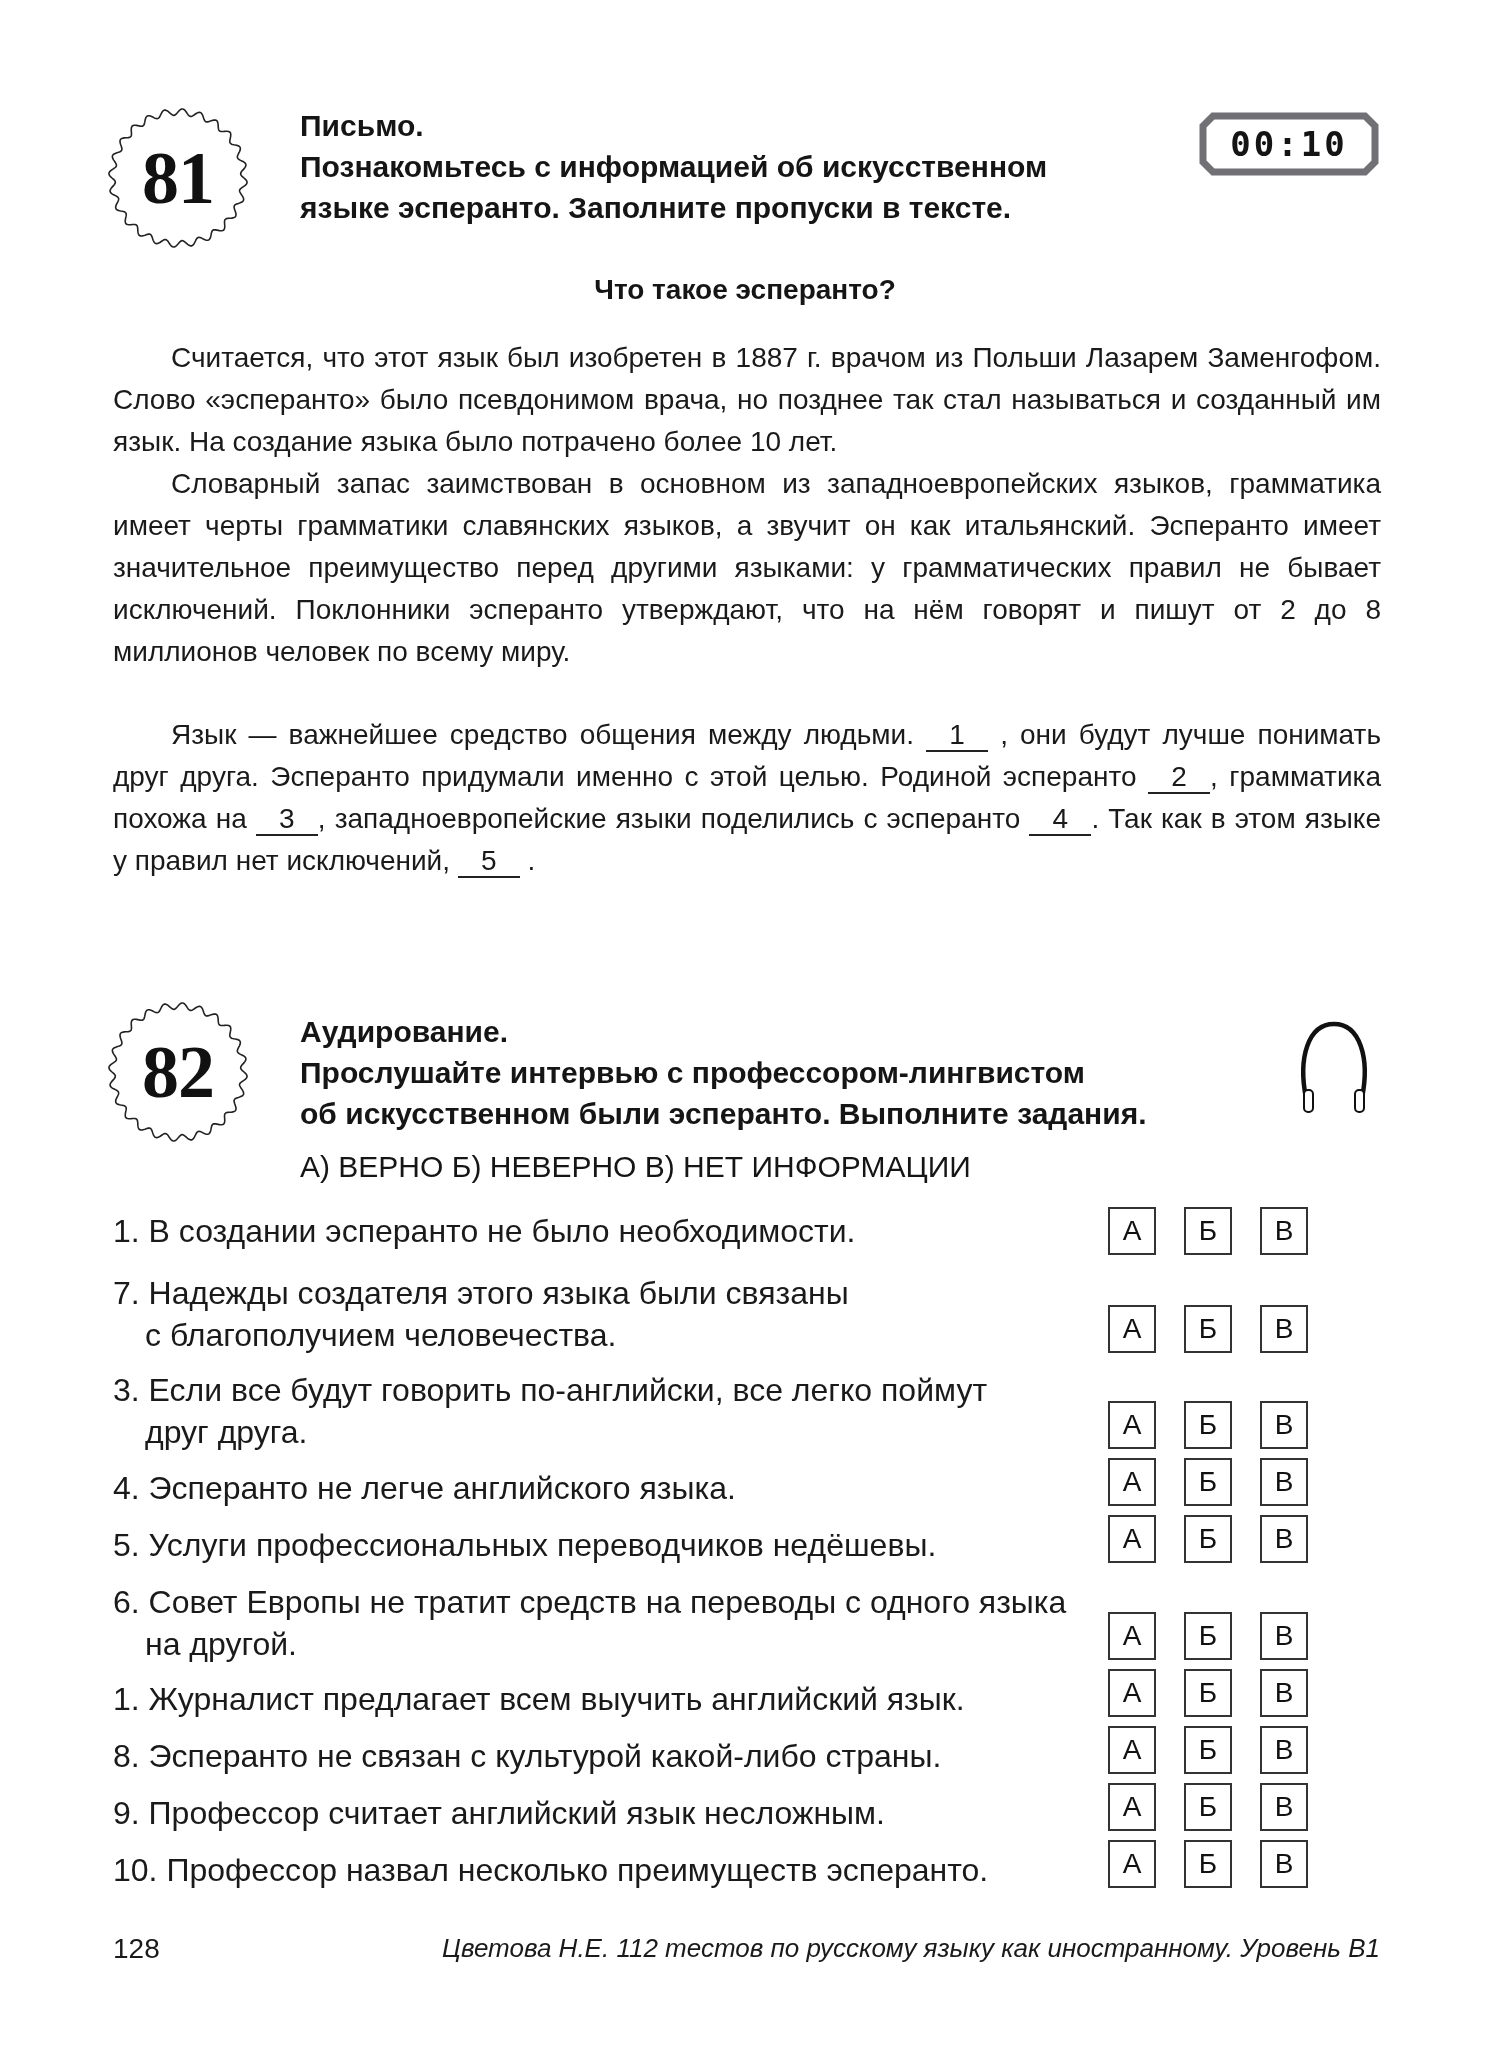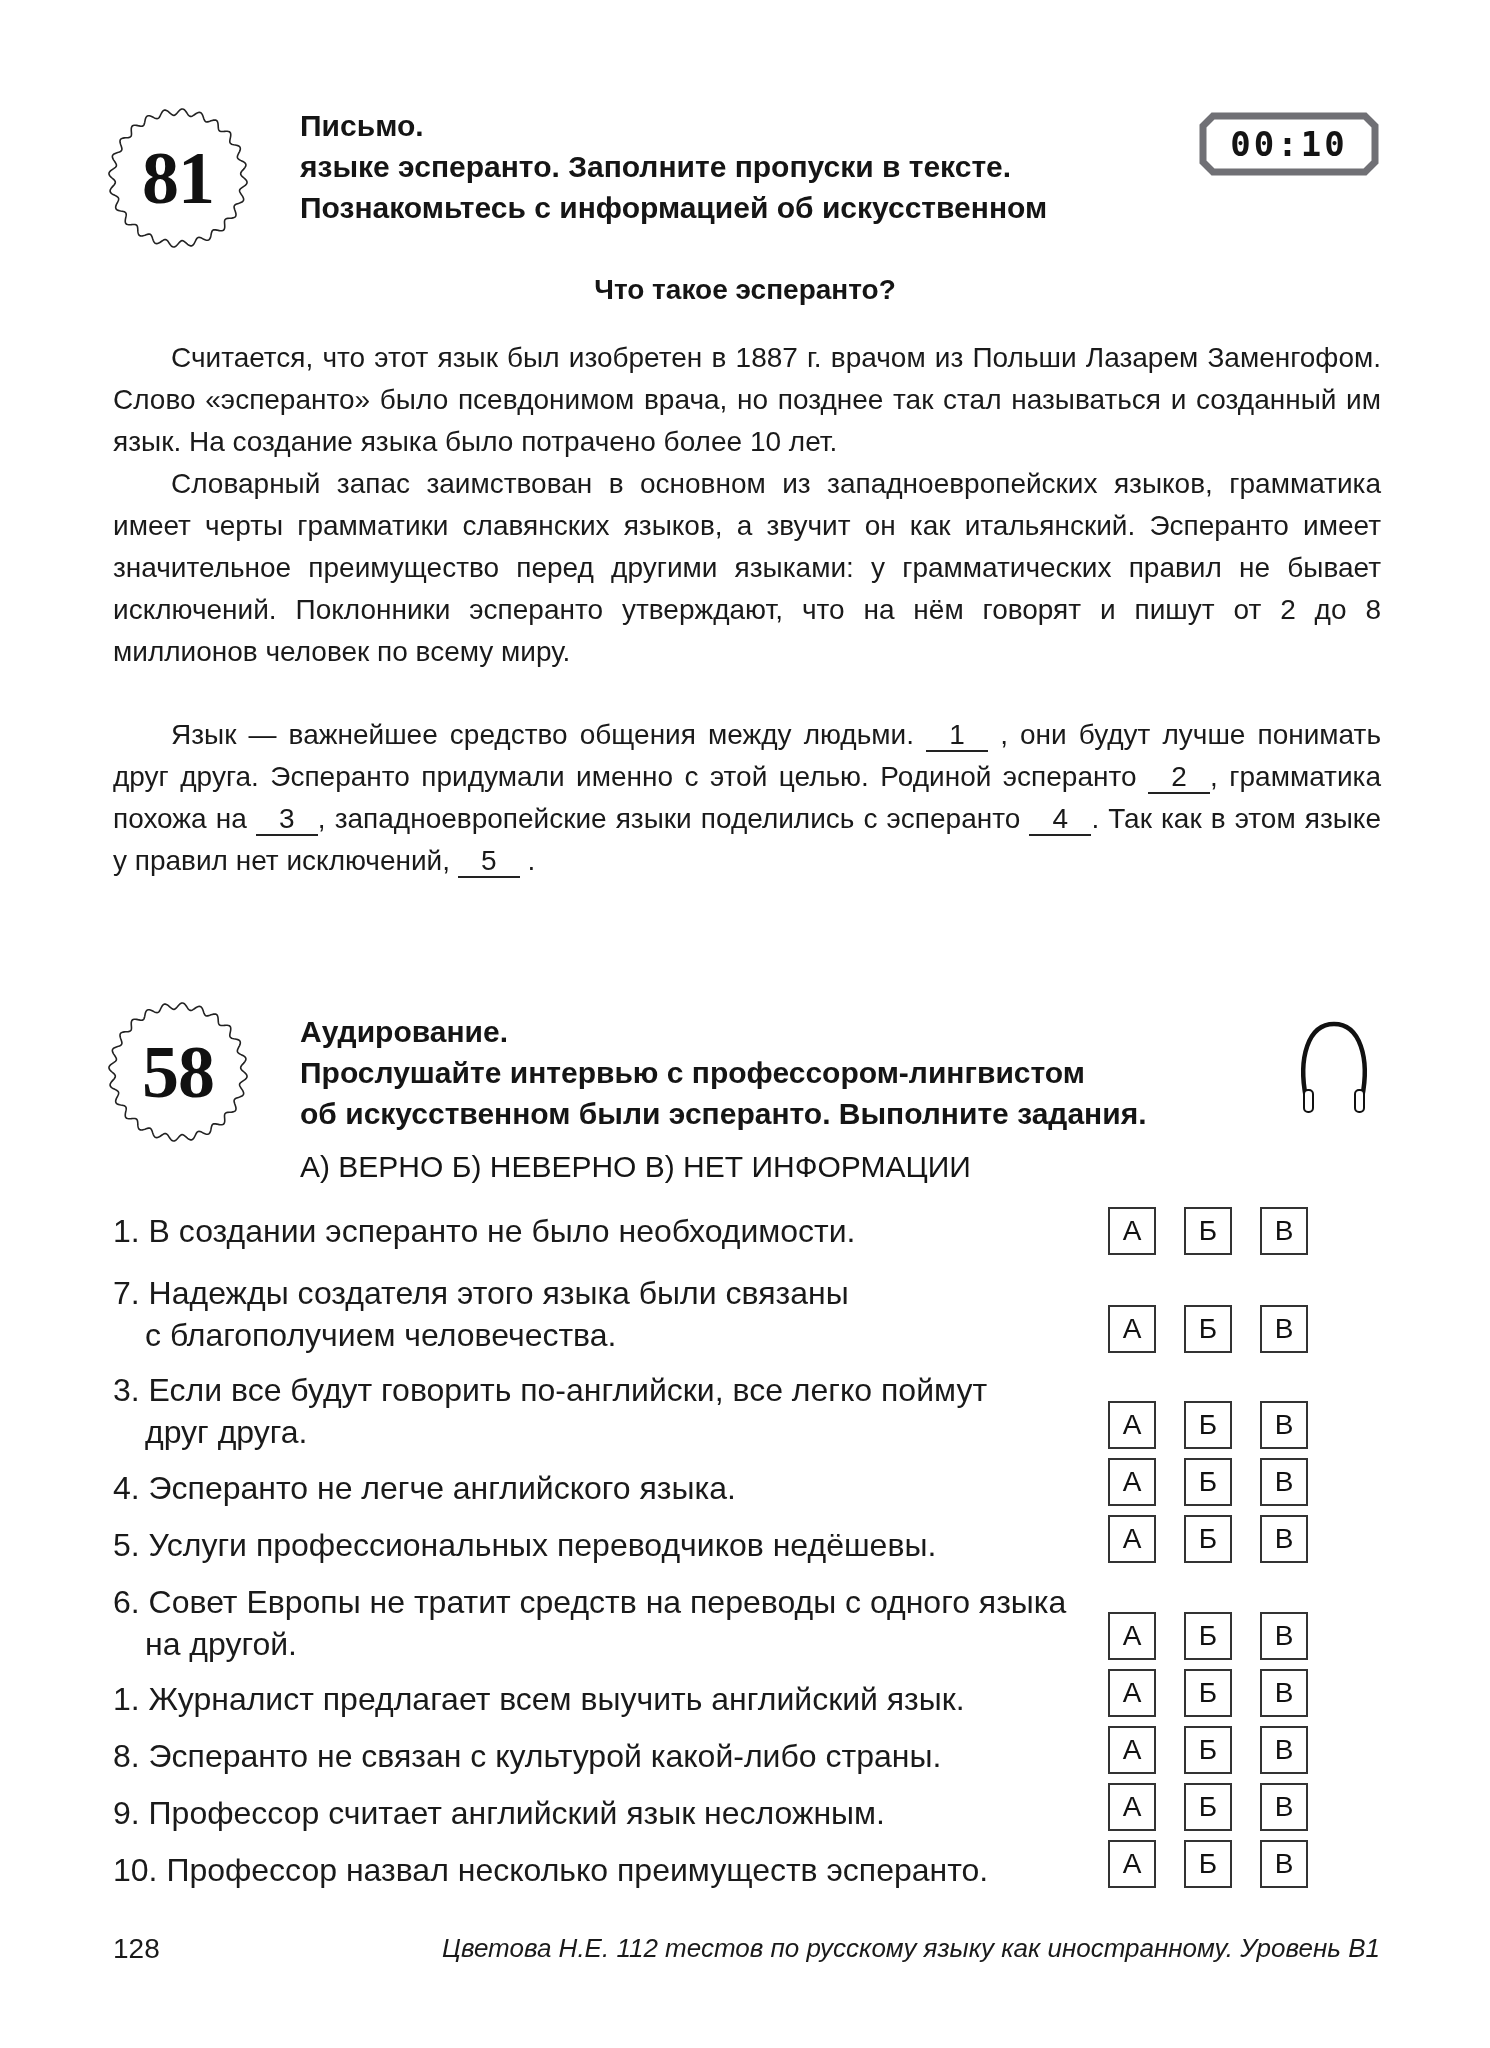--- a/index.html
+++ b/index.html
@@ -53,22 +53,22 @@
 
 <div class="badge" style="left:103px; top:103px;">
   <svg width="150" height="150" viewBox="0 0 150 150">
     <path class="wavy" fill="none" stroke="#222" stroke-width="1.6" d="M141.00 75.00 L141.98 75.88 L142.86 76.78 L143.54 77.69 L143.95 78.61 L144.05 79.53 L143.83 80.42 L143.30 81.28 L142.51 82.10 L141.52 82.87 L140.44 83.61 L139.34 84.33 L138.33 85.03 L137.50 85.74 L136.90 86.47 L136.59 87.25 L136.58 88.09 L136.85 88.99 L137.35 89.97 L138.01 91.00 L138.75 92.08 L139.47 93.18 L140.09 94.28 L140.50 95.34 L140.66 96.34 L140.53 97.24 L140.08 98.05 L139.35 98.74 L138.37 99.33 L137.22 99.82 L135.98 100.26 L134.73 100.66 L133.58 101.08 L132.59 101.55 L131.82 102.10 L131.32 102.78 L131.09 103.58 L131.12 104.53 L131.35 105.59 L131.72 106.77 L132.16 108.00 L132.57 109.25 L132.88 110.47 L133.01 111.60 L132.90 112.60 L132.54 113.45 L131.90 114.11 L131.01 114.59 L129.92 114.90 L128.68 115.08 L127.36 115.18 L126.05 115.25 L124.83 115.35 L123.75 115.55 L122.87 115.89 L122.22 116.41 L121.79 117.13 L121.56 118.04 L121.51 119.14 L121.57 120.36 L121.67 121.67 L121.74 122.98 L121.73 124.24 L121.56 125.37 L121.20 126.31 L120.63 127.03 L119.84 127.50 L118.86 127.73 L117.72 127.75 L116.47 127.61 L115.18 127.36 L113.90 127.09 L112.69 126.87 L111.60 126.78 L110.66 126.88 L109.89 127.22 L109.29 127.80 L108.84 128.63 L108.50 129.67 L108.24 130.87 L108.00 132.16 L107.73 133.45 L107.39 134.65 L106.94 135.70 L106.35 136.52 L105.61 137.06 L104.72 137.32 L103.72 137.29 L102.61 137.01 L101.44 136.55 L100.26 135.98 L99.09 135.38 L97.98 134.86 L96.95 134.49 L96.02 134.35 L95.19 134.47 L94.45 134.88 L93.80 135.56 L93.21 136.48 L92.65 137.57 L92.08 138.75 L91.49 139.93 L90.85 141.01 L90.14 141.90 L89.35 142.53 L88.50 142.87 L87.58 142.89 L86.62 142.60 L85.62 142.05 L84.61 141.30 L83.61 140.44 L82.64 139.56 L81.70 138.77 L80.80 138.15 L79.94 137.76 L79.11 137.67 L78.29 137.87 L77.49 138.36 L76.68 139.10 L75.85 140.01 L75.00 141.00 L74.12 141.98 L73.22 142.86 L72.31 143.54 L71.39 143.95 L70.47 144.05 L69.58 143.83 L68.72 143.30 L67.90 142.51 L67.13 141.52 L66.39 140.44 L65.67 139.34 L64.97 138.33 L64.26 137.50 L63.53 136.90 L62.75 136.59 L61.91 136.58 L61.01 136.85 L60.03 137.35 L59.00 138.01 L57.92 138.75 L56.82 139.47 L55.72 140.09 L54.66 140.50 L53.66 140.66 L52.76 140.53 L51.95 140.08 L51.26 139.35 L50.67 138.37 L50.18 137.22 L49.74 135.98 L49.34 134.73 L48.92 133.58 L48.45 132.59 L47.90 131.82 L47.22 131.32 L46.42 131.09 L45.47 131.12 L44.41 131.35 L43.23 131.72 L42.00 132.16 L40.75 132.57 L39.53 132.88 L38.40 133.01 L37.40 132.90 L36.55 132.54 L35.89 131.90 L35.41 131.01 L35.10 129.92 L34.92 128.68 L34.82 127.36 L34.75 126.05 L34.65 124.83 L34.45 123.75 L34.11 122.87 L33.59 122.22 L32.87 121.79 L31.96 121.56 L30.86 121.51 L29.64 121.57 L28.33 121.67 L27.02 121.74 L25.76 121.73 L24.63 121.56 L23.69 121.20 L22.97 120.63 L22.50 119.84 L22.27 118.86 L22.25 117.72 L22.39 116.47 L22.64 115.18 L22.91 113.90 L23.13 112.69 L23.22 111.60 L23.12 110.66 L22.78 109.89 L22.20 109.29 L21.37 108.84 L20.33 108.50 L19.13 108.24 L17.84 108.00 L16.55 107.73 L15.35 107.39 L14.30 106.94 L13.48 106.35 L12.94 105.61 L12.68 104.72 L12.71 103.72 L12.99 102.61 L13.45 101.44 L14.02 100.26 L14.62 99.09 L15.14 97.98 L15.51 96.95 L15.65 96.02 L15.53 95.19 L15.12 94.45 L14.44 93.80 L13.52 93.21 L12.43 92.65 L11.25 92.08 L10.07 91.49 L8.99 90.85 L8.10 90.14 L7.47 89.35 L7.13 88.50 L7.11 87.58 L7.40 86.62 L7.95 85.62 L8.70 84.61 L9.56 83.61 L10.44 82.64 L11.23 81.70 L11.85 80.80 L12.24 79.94 L12.33 79.11 L12.13 78.29 L11.64 77.49 L10.90 76.68 L9.99 75.85 L9.00 75.00 L8.02 74.12 L7.14 73.22 L6.46 72.31 L6.05 71.39 L5.95 70.47 L6.17 69.58 L6.70 68.72 L7.49 67.90 L8.48 67.13 L9.56 66.39 L10.66 65.67 L11.67 64.97 L12.50 64.26 L13.10 63.53 L13.41 62.75 L13.42 61.91 L13.15 61.01 L12.65 60.03 L11.99 59.00 L11.25 57.92 L10.53 56.82 L9.91 55.72 L9.50 54.66 L9.34 53.66 L9.47 52.76 L9.92 51.95 L10.65 51.26 L11.63 50.67 L12.78 50.18 L14.02 49.74 L15.27 49.34 L16.42 48.92 L17.41 48.45 L18.18 47.90 L18.68 47.22 L18.91 46.42 L18.88 45.47 L18.65 44.41 L18.28 43.23 L17.84 42.00 L17.43 40.75 L17.12 39.53 L16.99 38.40 L17.10 37.40 L17.46 36.55 L18.10 35.89 L18.99 35.41 L20.08 35.10 L21.32 34.92 L22.64 34.82 L23.95 34.75 L25.17 34.65 L26.25 34.45 L27.13 34.11 L27.78 33.59 L28.21 32.87 L28.44 31.96 L28.49 30.86 L28.43 29.64 L28.33 28.33 L28.26 27.02 L28.27 25.76 L28.44 24.63 L28.80 23.69 L29.37 22.97 L30.16 22.50 L31.14 22.27 L32.28 22.25 L33.53 22.39 L34.82 22.64 L36.10 22.91 L37.31 23.13 L38.40 23.22 L39.34 23.12 L40.11 22.78 L40.71 22.20 L41.16 21.37 L41.50 20.33 L41.76 19.13 L42.00 17.84 L42.27 16.55 L42.61 15.35 L43.06 14.30 L43.65 13.48 L44.39 12.94 L45.28 12.68 L46.28 12.71 L47.39 12.99 L48.56 13.45 L49.74 14.02 L50.91 14.62 L52.02 15.14 L53.05 15.51 L53.98 15.65 L54.81 15.53 L55.55 15.12 L56.20 14.44 L56.79 13.52 L57.35 12.43 L57.92 11.25 L58.51 10.07 L59.15 8.99 L59.86 8.10 L60.65 7.47 L61.50 7.13 L62.42 7.11 L63.38 7.40 L64.38 7.95 L65.39 8.70 L66.39 9.56 L67.36 10.44 L68.30 11.23 L69.20 11.85 L70.06 12.24 L70.89 12.33 L71.71 12.13 L72.51 11.64 L73.32 10.90 L74.15 9.99 L75.00 9.00 L75.88 8.02 L76.78 7.14 L77.69 6.46 L78.61 6.05 L79.53 5.95 L80.42 6.17 L81.28 6.70 L82.10 7.49 L82.87 8.48 L83.61 9.56 L84.33 10.66 L85.03 11.67 L85.74 12.50 L86.47 13.10 L87.25 13.41 L88.09 13.42 L88.99 13.15 L89.97 12.65 L91.00 11.99 L92.08 11.25 L93.18 10.53 L94.28 9.91 L95.34 9.50 L96.34 9.34 L97.24 9.47 L98.05 9.92 L98.74 10.65 L99.33 11.63 L99.82 12.78 L100.26 14.02 L100.66 15.27 L101.08 16.42 L101.55 17.41 L102.10 18.18 L102.78 18.68 L103.58 18.91 L104.53 18.88 L105.59 18.65 L106.77 18.28 L108.00 17.84 L109.25 17.43 L110.47 17.12 L111.60 16.99 L112.60 17.10 L113.45 17.46 L114.11 18.10 L114.59 18.99 L114.90 20.08 L115.08 21.32 L115.18 22.64 L115.25 23.95 L115.35 25.17 L115.55 26.25 L115.89 27.13 L116.41 27.78 L117.13 28.21 L118.04 28.44 L119.14 28.49 L120.36 28.43 L121.67 28.33 L122.98 28.26 L124.24 28.27 L125.37 28.44 L126.31 28.80 L127.03 29.37 L127.50 30.16 L127.73 31.14 L127.75 32.28 L127.61 33.53 L127.36 34.82 L127.09 36.10 L126.87 37.31 L126.78 38.40 L126.88 39.34 L127.22 40.11 L127.80 40.71 L128.63 41.16 L129.67 41.50 L130.87 41.76 L132.16 42.00 L133.45 42.27 L134.65 42.61 L135.70 43.06 L136.52 43.65 L137.06 44.39 L137.32 45.28 L137.29 46.28 L137.01 47.39 L136.55 48.56 L135.98 49.74 L135.38 50.91 L134.86 52.02 L134.49 53.05 L134.35 53.98 L134.47 54.81 L134.88 55.55 L135.56 56.20 L136.48 56.79 L137.57 57.35 L138.75 57.92 L139.93 58.51 L141.01 59.15 L141.90 59.86 L142.53 60.65 L142.87 61.50 L142.89 62.42 L142.60 63.38 L142.05 64.38 L141.30 65.39 L140.44 66.39 L139.56 67.36 L138.77 68.30 L138.15 69.20 L137.76 70.06 L137.67 70.89 L137.87 71.71 L138.36 72.51 L139.10 73.32 L140.01 74.15 L141.00 75.00 Z"></path>
   </svg>
   <div class="num">81</div>
 </div>
 
 <div class="task-head" style="top:105px;">
   <div>Письмо.</div>
+  <div>Познакомьтесь с информацией об искусственном</div>
   <div>языке эсперанто. Заполните пропуски в тексте.</div>
-  <div>Познакомьтесь с информацией об искусственном</div>
 </div>
 
 <div class="timer">
   <svg width="180" height="64" viewBox="0 0 180 64">
     <path d="M14 4 H166 L176 14 V50 L166 60 H14 L4 50 V14 Z" fill="#fff" stroke="#707075" stroke-width="7"></path>
   </svg>
   <div class="val">00:10</div>
 </div>
 
 <div class="text-title">Что такое эсперанто?</div>
@@ -77,21 +77,21 @@
 <div class="para" style="top:463px;">Словарный запас заимствован в основном из западноевропейских языков, грамматика имеет черты  грамматики славянских языков, а звучит он как итальянский. Эсперанто имеет значительное преимущество перед другими языками: у грамматических правил не бывает исключений. Поклонники эсперанто утверждают, что на нём говорят и пишут от 2 до 8 миллионов человек по всему миру.</div>
 
 <div class="para" style="top:714px;">
   <span>Язык — важнейшее средство общения между людьми. </span><span class="gap">1</span><span> , они будут лучше понимать друг друга. Эсперанто придумали именно с этой целью. Родиной эсперанто </span><span class="gap">2</span><span>, грамматика похожа на </span><span class="gap">3</span><span>, западноевропейские языки поделились с эсперанто </span><span class="gap">4</span><span>. Так как в этом языке у правил нет исключений, </span><span class="gap">5</span><span> .</span>
 </div>
 
 <div class="badge" style="left:103px; top:997px;">
   <svg width="150" height="150" viewBox="0 0 150 150">
     <path class="wavy" fill="none" stroke="#222" stroke-width="1.6" d="M141.00 75.00 L141.98 75.88 L142.86 76.78 L143.54 77.69 L143.95 78.61 L144.05 79.53 L143.83 80.42 L143.30 81.28 L142.51 82.10 L141.52 82.87 L140.44 83.61 L139.34 84.33 L138.33 85.03 L137.50 85.74 L136.90 86.47 L136.59 87.25 L136.58 88.09 L136.85 88.99 L137.35 89.97 L138.01 91.00 L138.75 92.08 L139.47 93.18 L140.09 94.28 L140.50 95.34 L140.66 96.34 L140.53 97.24 L140.08 98.05 L139.35 98.74 L138.37 99.33 L137.22 99.82 L135.98 100.26 L134.73 100.66 L133.58 101.08 L132.59 101.55 L131.82 102.10 L131.32 102.78 L131.09 103.58 L131.12 104.53 L131.35 105.59 L131.72 106.77 L132.16 108.00 L132.57 109.25 L132.88 110.47 L133.01 111.60 L132.90 112.60 L132.54 113.45 L131.90 114.11 L131.01 114.59 L129.92 114.90 L128.68 115.08 L127.36 115.18 L126.05 115.25 L124.83 115.35 L123.75 115.55 L122.87 115.89 L122.22 116.41 L121.79 117.13 L121.56 118.04 L121.51 119.14 L121.57 120.36 L121.67 121.67 L121.74 122.98 L121.73 124.24 L121.56 125.37 L121.20 126.31 L120.63 127.03 L119.84 127.50 L118.86 127.73 L117.72 127.75 L116.47 127.61 L115.18 127.36 L113.90 127.09 L112.69 126.87 L111.60 126.78 L110.66 126.88 L109.89 127.22 L109.29 127.80 L108.84 128.63 L108.50 129.67 L108.24 130.87 L108.00 132.16 L107.73 133.45 L107.39 134.65 L106.94 135.70 L106.35 136.52 L105.61 137.06 L104.72 137.32 L103.72 137.29 L102.61 137.01 L101.44 136.55 L100.26 135.98 L99.09 135.38 L97.98 134.86 L96.95 134.49 L96.02 134.35 L95.19 134.47 L94.45 134.88 L93.80 135.56 L93.21 136.48 L92.65 137.57 L92.08 138.75 L91.49 139.93 L90.85 141.01 L90.14 141.90 L89.35 142.53 L88.50 142.87 L87.58 142.89 L86.62 142.60 L85.62 142.05 L84.61 141.30 L83.61 140.44 L82.64 139.56 L81.70 138.77 L80.80 138.15 L79.94 137.76 L79.11 137.67 L78.29 137.87 L77.49 138.36 L76.68 139.10 L75.85 140.01 L75.00 141.00 L74.12 141.98 L73.22 142.86 L72.31 143.54 L71.39 143.95 L70.47 144.05 L69.58 143.83 L68.72 143.30 L67.90 142.51 L67.13 141.52 L66.39 140.44 L65.67 139.34 L64.97 138.33 L64.26 137.50 L63.53 136.90 L62.75 136.59 L61.91 136.58 L61.01 136.85 L60.03 137.35 L59.00 138.01 L57.92 138.75 L56.82 139.47 L55.72 140.09 L54.66 140.50 L53.66 140.66 L52.76 140.53 L51.95 140.08 L51.26 139.35 L50.67 138.37 L50.18 137.22 L49.74 135.98 L49.34 134.73 L48.92 133.58 L48.45 132.59 L47.90 131.82 L47.22 131.32 L46.42 131.09 L45.47 131.12 L44.41 131.35 L43.23 131.72 L42.00 132.16 L40.75 132.57 L39.53 132.88 L38.40 133.01 L37.40 132.90 L36.55 132.54 L35.89 131.90 L35.41 131.01 L35.10 129.92 L34.92 128.68 L34.82 127.36 L34.75 126.05 L34.65 124.83 L34.45 123.75 L34.11 122.87 L33.59 122.22 L32.87 121.79 L31.96 121.56 L30.86 121.51 L29.64 121.57 L28.33 121.67 L27.02 121.74 L25.76 121.73 L24.63 121.56 L23.69 121.20 L22.97 120.63 L22.50 119.84 L22.27 118.86 L22.25 117.72 L22.39 116.47 L22.64 115.18 L22.91 113.90 L23.13 112.69 L23.22 111.60 L23.12 110.66 L22.78 109.89 L22.20 109.29 L21.37 108.84 L20.33 108.50 L19.13 108.24 L17.84 108.00 L16.55 107.73 L15.35 107.39 L14.30 106.94 L13.48 106.35 L12.94 105.61 L12.68 104.72 L12.71 103.72 L12.99 102.61 L13.45 101.44 L14.02 100.26 L14.62 99.09 L15.14 97.98 L15.51 96.95 L15.65 96.02 L15.53 95.19 L15.12 94.45 L14.44 93.80 L13.52 93.21 L12.43 92.65 L11.25 92.08 L10.07 91.49 L8.99 90.85 L8.10 90.14 L7.47 89.35 L7.13 88.50 L7.11 87.58 L7.40 86.62 L7.95 85.62 L8.70 84.61 L9.56 83.61 L10.44 82.64 L11.23 81.70 L11.85 80.80 L12.24 79.94 L12.33 79.11 L12.13 78.29 L11.64 77.49 L10.90 76.68 L9.99 75.85 L9.00 75.00 L8.02 74.12 L7.14 73.22 L6.46 72.31 L6.05 71.39 L5.95 70.47 L6.17 69.58 L6.70 68.72 L7.49 67.90 L8.48 67.13 L9.56 66.39 L10.66 65.67 L11.67 64.97 L12.50 64.26 L13.10 63.53 L13.41 62.75 L13.42 61.91 L13.15 61.01 L12.65 60.03 L11.99 59.00 L11.25 57.92 L10.53 56.82 L9.91 55.72 L9.50 54.66 L9.34 53.66 L9.47 52.76 L9.92 51.95 L10.65 51.26 L11.63 50.67 L12.78 50.18 L14.02 49.74 L15.27 49.34 L16.42 48.92 L17.41 48.45 L18.18 47.90 L18.68 47.22 L18.91 46.42 L18.88 45.47 L18.65 44.41 L18.28 43.23 L17.84 42.00 L17.43 40.75 L17.12 39.53 L16.99 38.40 L17.10 37.40 L17.46 36.55 L18.10 35.89 L18.99 35.41 L20.08 35.10 L21.32 34.92 L22.64 34.82 L23.95 34.75 L25.17 34.65 L26.25 34.45 L27.13 34.11 L27.78 33.59 L28.21 32.87 L28.44 31.96 L28.49 30.86 L28.43 29.64 L28.33 28.33 L28.26 27.02 L28.27 25.76 L28.44 24.63 L28.80 23.69 L29.37 22.97 L30.16 22.50 L31.14 22.27 L32.28 22.25 L33.53 22.39 L34.82 22.64 L36.10 22.91 L37.31 23.13 L38.40 23.22 L39.34 23.12 L40.11 22.78 L40.71 22.20 L41.16 21.37 L41.50 20.33 L41.76 19.13 L42.00 17.84 L42.27 16.55 L42.61 15.35 L43.06 14.30 L43.65 13.48 L44.39 12.94 L45.28 12.68 L46.28 12.71 L47.39 12.99 L48.56 13.45 L49.74 14.02 L50.91 14.62 L52.02 15.14 L53.05 15.51 L53.98 15.65 L54.81 15.53 L55.55 15.12 L56.20 14.44 L56.79 13.52 L57.35 12.43 L57.92 11.25 L58.51 10.07 L59.15 8.99 L59.86 8.10 L60.65 7.47 L61.50 7.13 L62.42 7.11 L63.38 7.40 L64.38 7.95 L65.39 8.70 L66.39 9.56 L67.36 10.44 L68.30 11.23 L69.20 11.85 L70.06 12.24 L70.89 12.33 L71.71 12.13 L72.51 11.64 L73.32 10.90 L74.15 9.99 L75.00 9.00 L75.88 8.02 L76.78 7.14 L77.69 6.46 L78.61 6.05 L79.53 5.95 L80.42 6.17 L81.28 6.70 L82.10 7.49 L82.87 8.48 L83.61 9.56 L84.33 10.66 L85.03 11.67 L85.74 12.50 L86.47 13.10 L87.25 13.41 L88.09 13.42 L88.99 13.15 L89.97 12.65 L91.00 11.99 L92.08 11.25 L93.18 10.53 L94.28 9.91 L95.34 9.50 L96.34 9.34 L97.24 9.47 L98.05 9.92 L98.74 10.65 L99.33 11.63 L99.82 12.78 L100.26 14.02 L100.66 15.27 L101.08 16.42 L101.55 17.41 L102.10 18.18 L102.78 18.68 L103.58 18.91 L104.53 18.88 L105.59 18.65 L106.77 18.28 L108.00 17.84 L109.25 17.43 L110.47 17.12 L111.60 16.99 L112.60 17.10 L113.45 17.46 L114.11 18.10 L114.59 18.99 L114.90 20.08 L115.08 21.32 L115.18 22.64 L115.25 23.95 L115.35 25.17 L115.55 26.25 L115.89 27.13 L116.41 27.78 L117.13 28.21 L118.04 28.44 L119.14 28.49 L120.36 28.43 L121.67 28.33 L122.98 28.26 L124.24 28.27 L125.37 28.44 L126.31 28.80 L127.03 29.37 L127.50 30.16 L127.73 31.14 L127.75 32.28 L127.61 33.53 L127.36 34.82 L127.09 36.10 L126.87 37.31 L126.78 38.40 L126.88 39.34 L127.22 40.11 L127.80 40.71 L128.63 41.16 L129.67 41.50 L130.87 41.76 L132.16 42.00 L133.45 42.27 L134.65 42.61 L135.70 43.06 L136.52 43.65 L137.06 44.39 L137.32 45.28 L137.29 46.28 L137.01 47.39 L136.55 48.56 L135.98 49.74 L135.38 50.91 L134.86 52.02 L134.49 53.05 L134.35 53.98 L134.47 54.81 L134.88 55.55 L135.56 56.20 L136.48 56.79 L137.57 57.35 L138.75 57.92 L139.93 58.51 L141.01 59.15 L141.90 59.86 L142.53 60.65 L142.87 61.50 L142.89 62.42 L142.60 63.38 L142.05 64.38 L141.30 65.39 L140.44 66.39 L139.56 67.36 L138.77 68.30 L138.15 69.20 L137.76 70.06 L137.67 70.89 L137.87 71.71 L138.36 72.51 L139.10 73.32 L140.01 74.15 L141.00 75.00 Z"></path>
   </svg>
-  <div class="num">58</div>
+  <div class="num">82</div>
 </div>
 
 <div class="task-head" style="top:1011px;">
   <div>Аудирование.</div>
   <div>Прослушайте интервью с профессором-лингвистом</div>
   <div>об искусственном были эсперанто. Выполните задания.</div>
   <div class="task-sub">А) ВЕРНО Б) НЕВЕРНО В) НЕТ ИНФОРМАЦИИ</div>
 </div>
 
 <svg class="abs" style="left:1294px; top:1018px;" width="80" height="100" viewBox="0 0 80 100">

